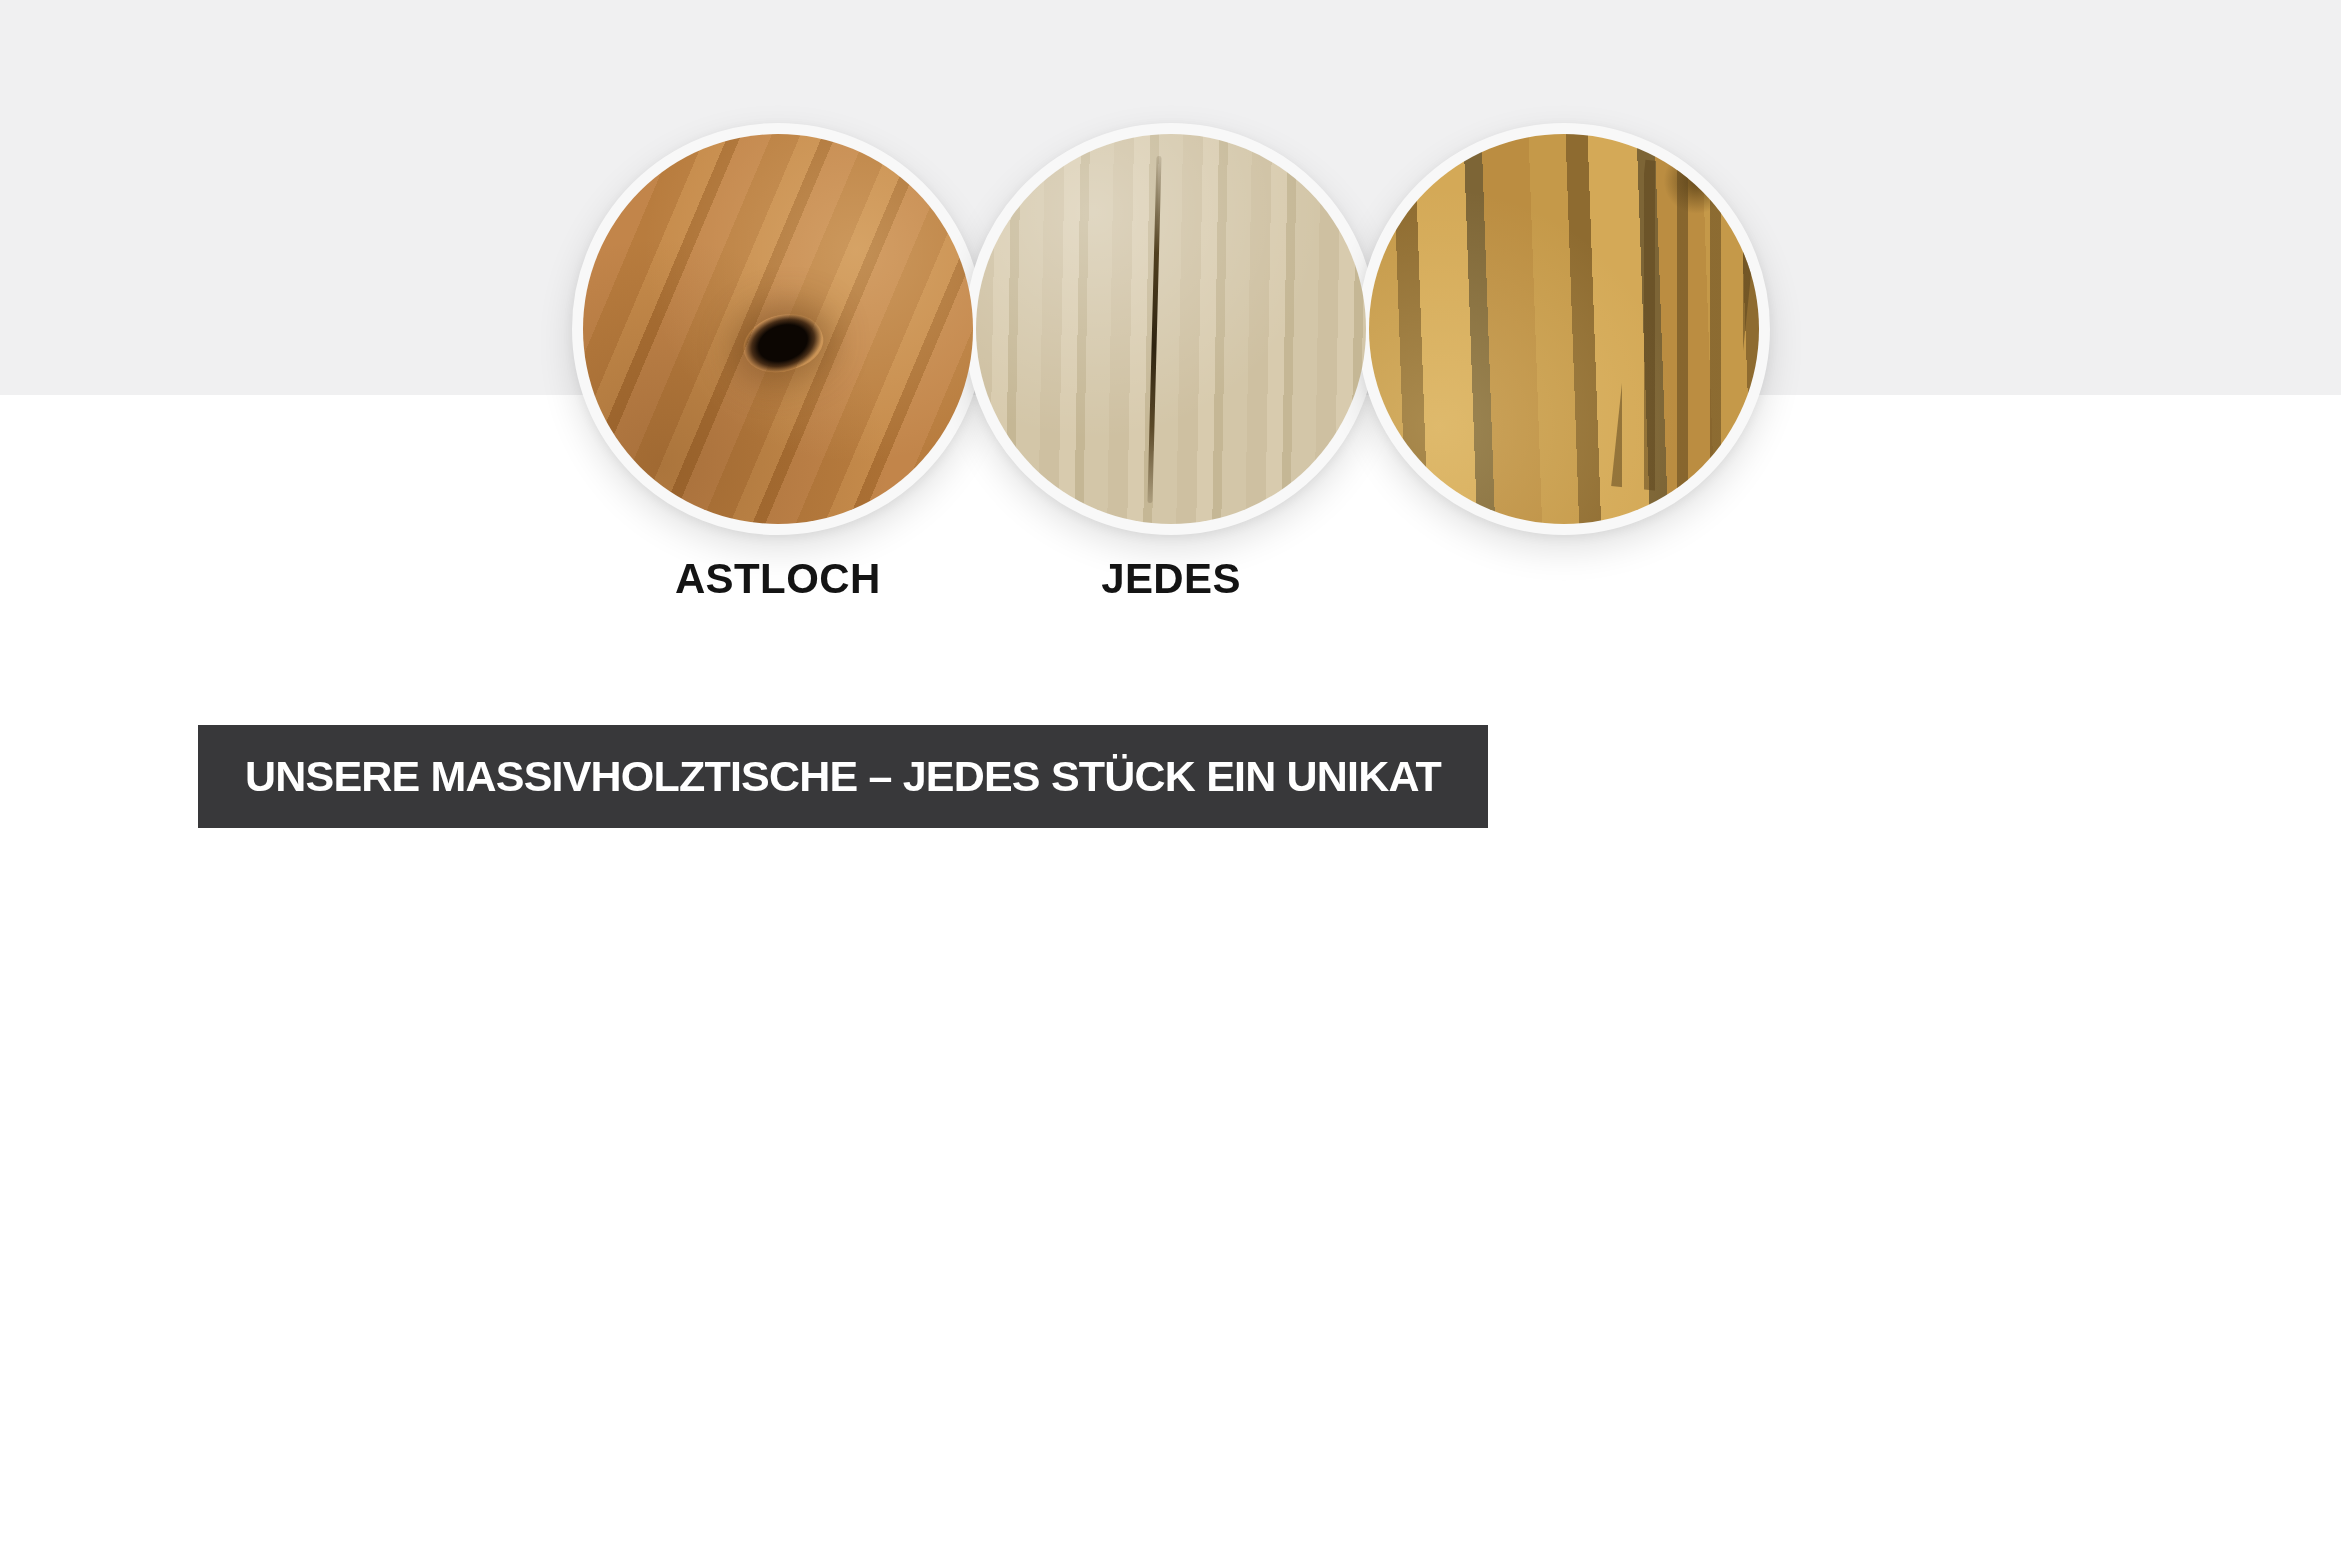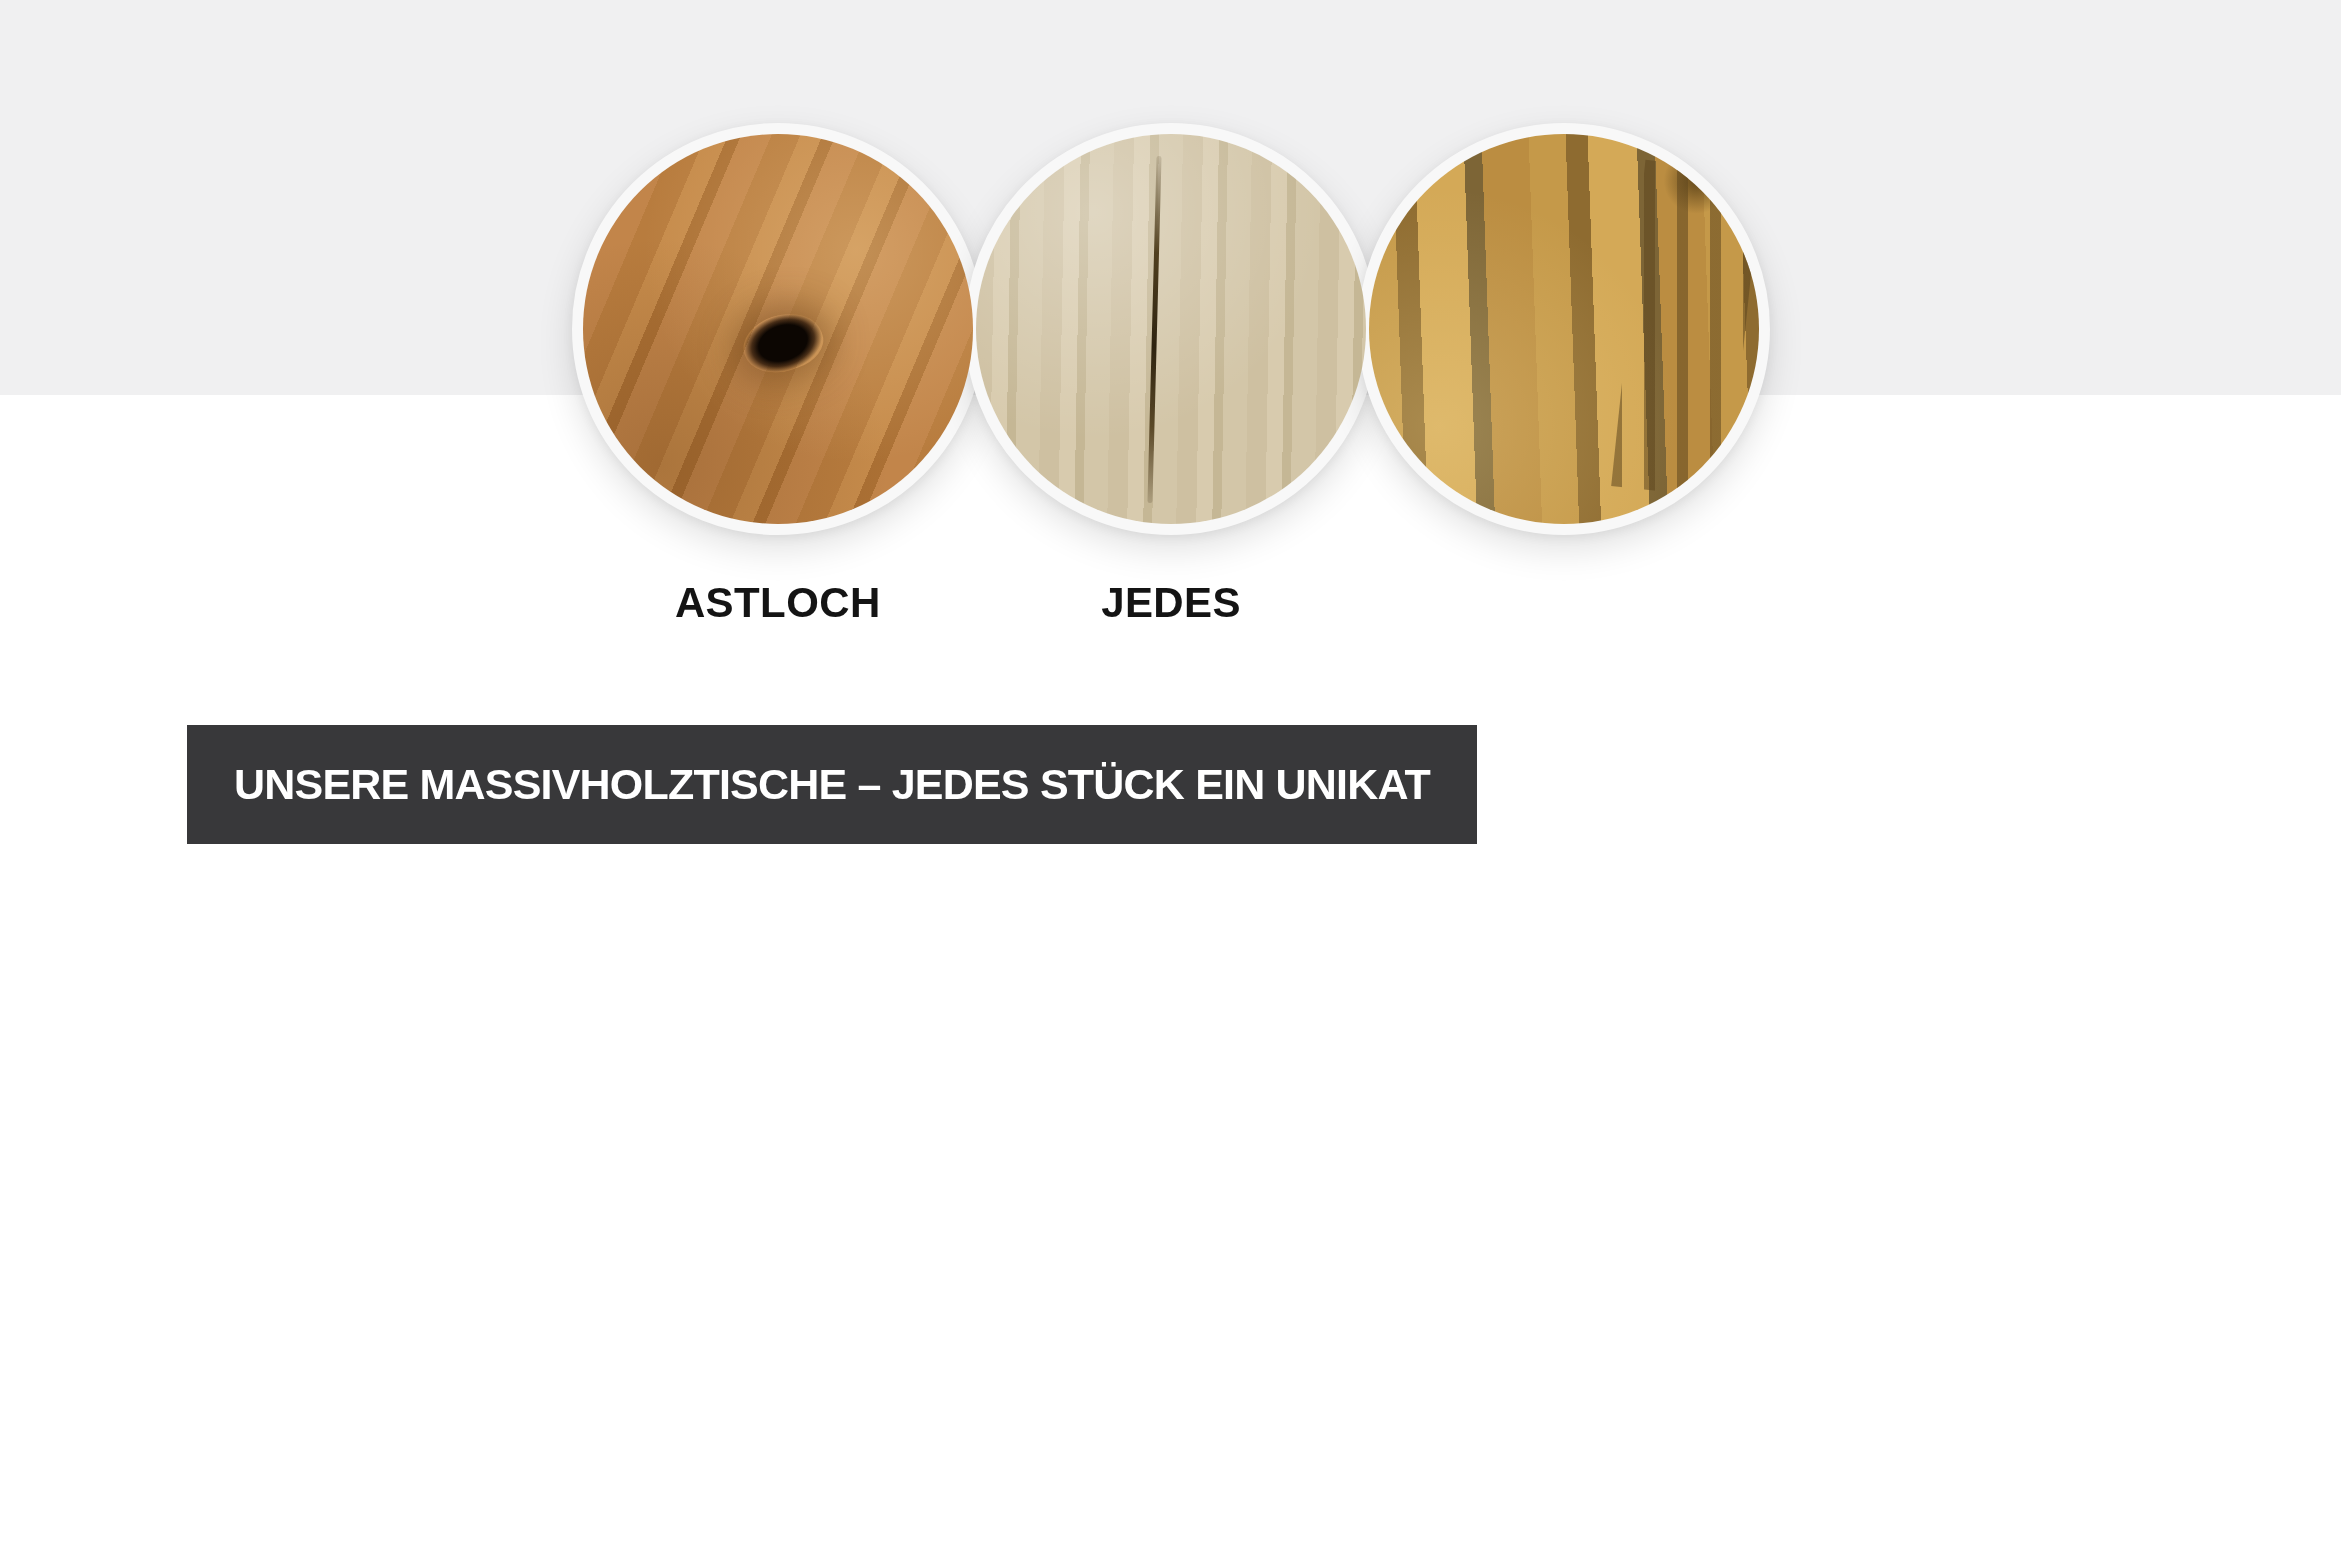--- a/index.html
+++ b/index.html
@@ -57,27 +57,27 @@
   
   .wood-ausbesserung{background:
     radial-gradient(ellipse 219px 4.7px at 46% 36%, #1e1b17 40%, rgba(30,27,23,0) 68%),
     linear-gradient(to bottom, rgba(0,0,0,0) 52%, rgba(124,72,26,.38) 62%, rgba(0,0,0,0) 72%),
     repeating-linear-gradient(100deg,#c07d3c 0 23.4px,#cd8b49 23.4px 44px,#b67434 44px 56px,#c98746 56px 87px);}
   .wood-ausbesserung::before{left:-23.4px;bottom:-55px;width:258px;height:219px;transform:rotate(9deg);
     background:linear-gradient(115deg,#dedee2,#c9c9cf);}
   .wood-ausbesserung::after{right:-31px;bottom:-62px;width:258px;height:226px;transform:rotate(-16deg);
     background:#0a0a0b;}
 
-  .feature-label{margin-top:44px;font-size:42px;font-weight:700;letter-spacing:0.4px;
+  .feature-label{margin-top:20px;font-size:42px;font-weight:700;letter-spacing:0.4px;
     color:var(--label-text,#141414);text-align:center;}
 
   
-  .headline{position:absolute;top:725px;left:187px;height:103px;display:inline-flex;align-items:center;
+  .headline{position:absolute;top:725px;left:198px;height:103px;display:inline-flex;align-items:center;
     background:var(--heading-bg,#38383a);color:var(--heading-text,#ffffff);
-    padding:8px 47px;font-size:43px;font-weight:700;letter-spacing:-0.8px;white-space:nowrap;}
+    padding:0 47px;font-size:43px;font-weight:700;letter-spacing:-0.8px;white-space:nowrap;}
 
   
   .body-text{position:absolute;top:873px;left:187px;width:2006px;}
   .para{margin:0 0 47px 0;font-size:30px;line-height:47px;letter-spacing:-0.2px;
     color:var(--body-text,#202022);white-space:pre-line;}
 </style>
 </head>
 <body>
 
 <div class="page">

